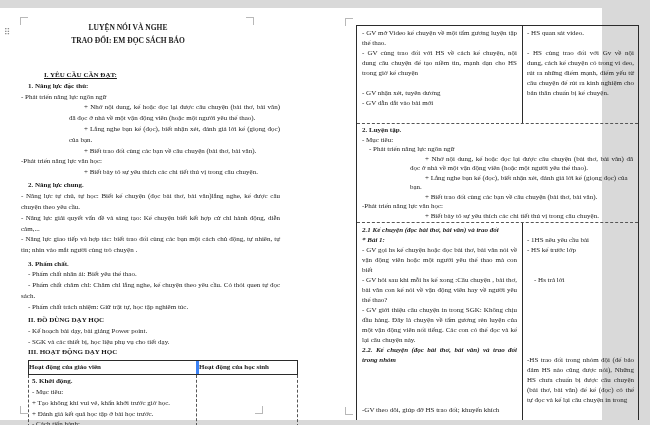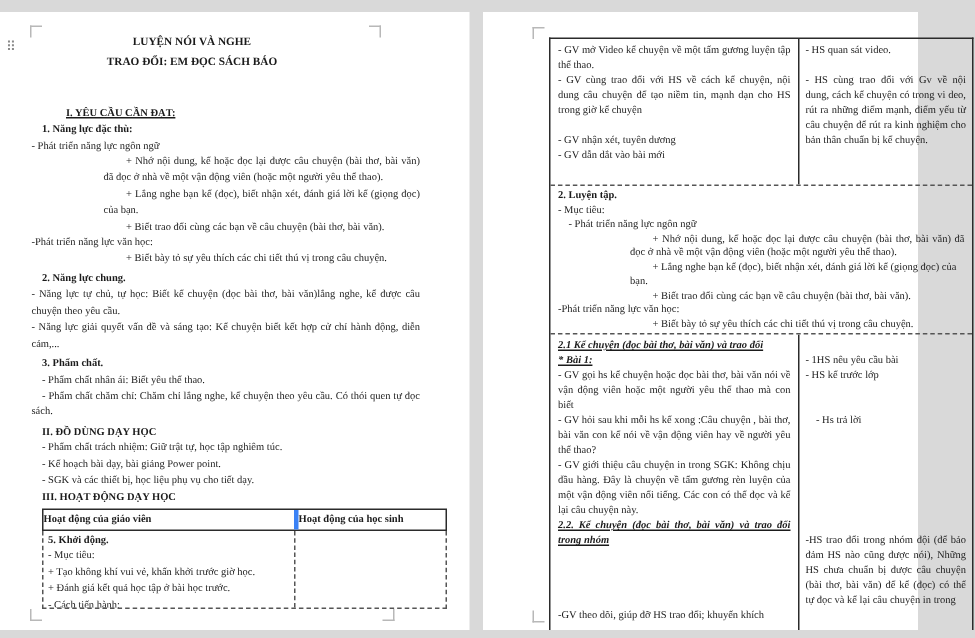--- a/index.html
+++ b/index.html
@@ -5,27 +5,27 @@
   html,body{margin:0;padding:0;}
   body{
     width:650px;height:425px;overflow:hidden;position:relative;
     background:#d9d9d9;
     font-family:"Liberation Serif","DejaVu Serif",serif;
     color:#1b1b1b;
   }
   *{box-sizing:border-box;}
   .page{position:absolute;background:#ffffff;top:8px;height:412px;}
   #pageL{left:0;width:313px;padding:13px 33px 0 21px;}
-  #pageR{left:322px;width:290px;}
+  #pageR{left:312px;width:290px;}
 
   
   .ln{font-size:7px;line-height:10.8px;min-height:9px;white-space:normal;}
   .b{font-weight:bold;}
   .u{text-decoration:underline;margin-left:16px;}
-  .bi{font-weight:bold;font-style:italic;text-decoration:underline;}
+  .bi{font-weight:bold;font-style:italic;}
   .in1{text-indent:7px;}
   .in2{text-indent:15px;margin-left:48px;}
   .j{text-align:justify;}
   .sp{height:10px;}
   .mt{margin-top:2.5px;}
 
   .titles{margin-right:45px;margin-bottom:23px;}
   .titles .ln{font-weight:bold;text-align:center;font-size:7.5px;line-height:13px;}
 
   
@@ -85,25 +85,26 @@
         <div class="ln b in1">1. Năng lực đặc thù:</div>
         <div class="ln">- Phát triển năng lực ngôn ngữ</div>
         <div class="ln in2 j">+ Nhớ nội dung, kể hoặc đọc lại được câu chuyện (bài thơ, bài văn) đã đọc ở nhà về một vận động viên (hoặc một người yêu thể thao).</div>
         <div class="ln in2 j">+ Lắng nghe bạn kể (đọc), biết nhận xét, đánh giá lời kể (giọng đọc) của bạn.</div>
         <div class="ln in2">+ Biết trao đổi cùng các bạn về câu chuyện (bài thơ, bài văn).</div>
         <div class="ln">-Phát triển năng lực văn học:</div>
         <div class="ln in2">+ Biết bày tỏ sự yêu thích các chi tiết thú vị trong câu chuyện.</div>
         <div class="ln b in1 mt">2. Năng lực chung.</div>
         <div class="ln j">- Năng lực tự chủ, tự học: Biết kể chuyện (đọc bài thơ, bài văn)lắng nghe, kể được câu chuyện theo yêu cầu.</div>
         <div class="ln j">- Năng lực giải quyết vấn đề và sáng tạo: Kể chuyện biết kết hợp cử chỉ hành động, diễn cảm,...</div>
+        <div class="ln j">- Năng lực giao tiếp và hợp tác: biết trao đổi cùng các bạn một cách chủ động, tự nhiên, tự tin; nhìn vào mắt người cùng trò chuyện .</div>
         <div class="ln b in1 mt">3. Phẩm chất.</div>
         <div class="ln in1">- Phẩm chất nhân ái: Biết yêu thể thao.</div>
         <div class="ln in1 j">- Phẩm chất chăm chỉ: Chăm chỉ lắng nghe, kể chuyện theo yêu cầu. Có thói quen tự đọc sách.</div>
+        <div class="ln in1">- Phẩm chất trách nhiệm: Giữ trật tự, học tập nghiêm túc.</div>
         <div class="ln b in1 mt">II. ĐỒ DÙNG DẠY HỌC</div>
-        <div class="ln in1">- Phẩm chất trách nhiệm: Giữ trật tự, học tập nghiêm túc.</div>
         <div class="ln in1">- Kế hoạch bài dạy, bài giảng Power point.</div>
         <div class="ln in1">- SGK và các thiết bị, học liệu phụ vụ cho tiết dạy.</div>
         <div class="ln b in1">III. HOẠT ĐỘNG DẠY HỌC</div>
       </div>
 
     <div class="ltable">
       <div class="lthead">
         <div class="lth c1">Hoạt động của giáo viên</div>
         <div class="lth c2">Hoạt động của học sinh</div>
       </div>

